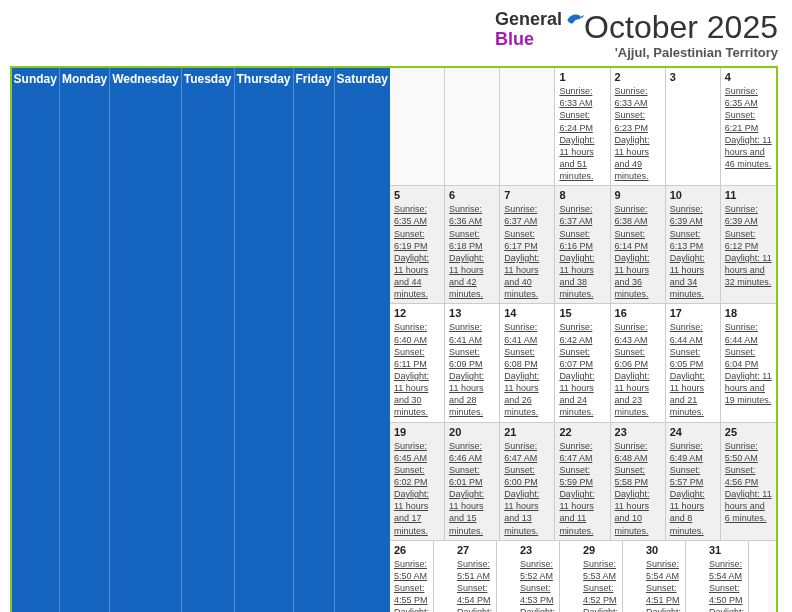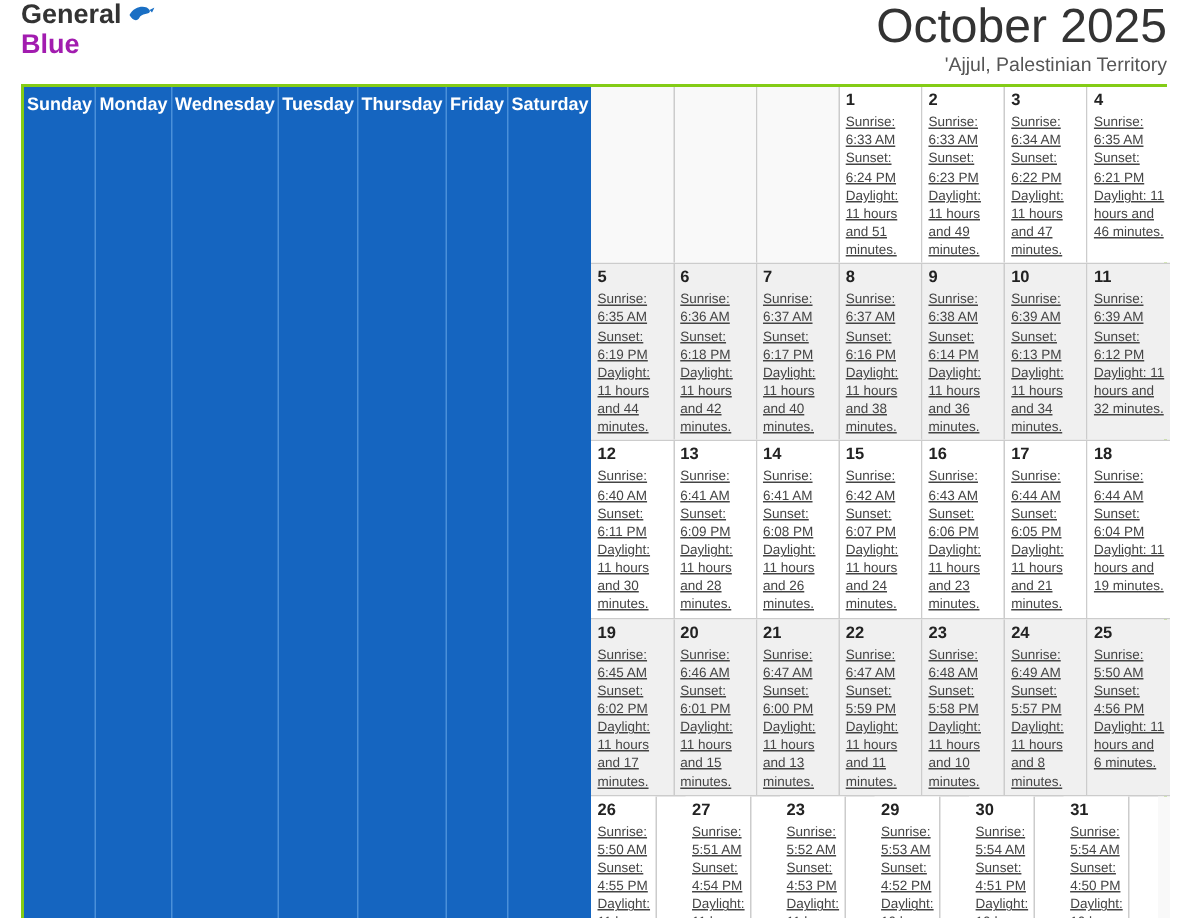--- a/index.html
+++ b/index.html
@@ -6,23 +6,24 @@
     body {
       font-family: Arial, sans-serif;
       background: #fff;
       width: 792px;
       height: 612px;
       overflow: hidden;
     }
     .page {
       width: 792px;
       height: 500px;
-      padding: 0 14px 10px 14px;
+      padding: 10px 14px 10px 14px;
       display: flex;
       flex-direction: column;
+      align-items: flex-end;
     }
     .header {
       display: flex;
       justify-content: space-between;
       align-items: flex-start;
       margin-bottom: 6px;
     }
     .logo {
       display: flex;
       align-items: center;
@@ -37,31 +38,31 @@
     .logo-text span {
       color: #a21caf;
     }
     .logo-icon {
       width: 20px;
       height: 20px;
       margin-left: 2px;
     }
     .title-block {
       text-align: right;
-      margin-left: 32px;
     }
     .month-title {
       font-size: 32px;
       font-weight: normal;
       color: #333;
       line-height: 1.1;
     }
     .location-title {
       font-size: 13px;
       color: #555;
+      font-weight: bold;
     }
     .calendar {
       flex: 1;
       display: flex;
       flex-direction: row;
       border: 2px solid #84cc16;
     }
     .cal-header-row {
       display: grid;
       grid-template-columns: repeat(7, 1fr);
@@ -163,21 +164,20 @@
           <div class="cal-cell">
             <div class="day-number">1</div>
             <div class="day-info">Sunrise: 6:33 AM<br>Sunset: 6:24 PM<br>Daylight: 11 hours and 51 minutes.</div>
           </div>
           <div class="cal-cell">
             <div class="day-number">2</div>
             <div class="day-info">Sunrise: 6:33 AM<br>Sunset: 6:23 PM<br>Daylight: 11 hours and 49 minutes.</div>
           </div>
           <div class="cal-cell">
             <div class="day-number">3</div>
-            <div class="day-info">Sunrise: 6:34 AM<br>Sunset: 6:22 PM<br>Daylight: 11 hours and 47 minutes.</div>
           </div>
           <div class="cal-cell">
             <div class="day-number">4</div>
             <div class="day-info">Sunrise: 6:35 AM<br>Sunset: 6:21 PM<br>Daylight: 11 hours and 46 minutes.</div>
           </div>
         </div>
         <div class="cal-week">
           <div class="cal-cell shaded">
             <div class="day-number">5</div>
             <div class="day-info">Sunrise: 6:35 AM<br>Sunset: 6:19 PM<br>Daylight: 11 hours and 44 minutes.</div>

